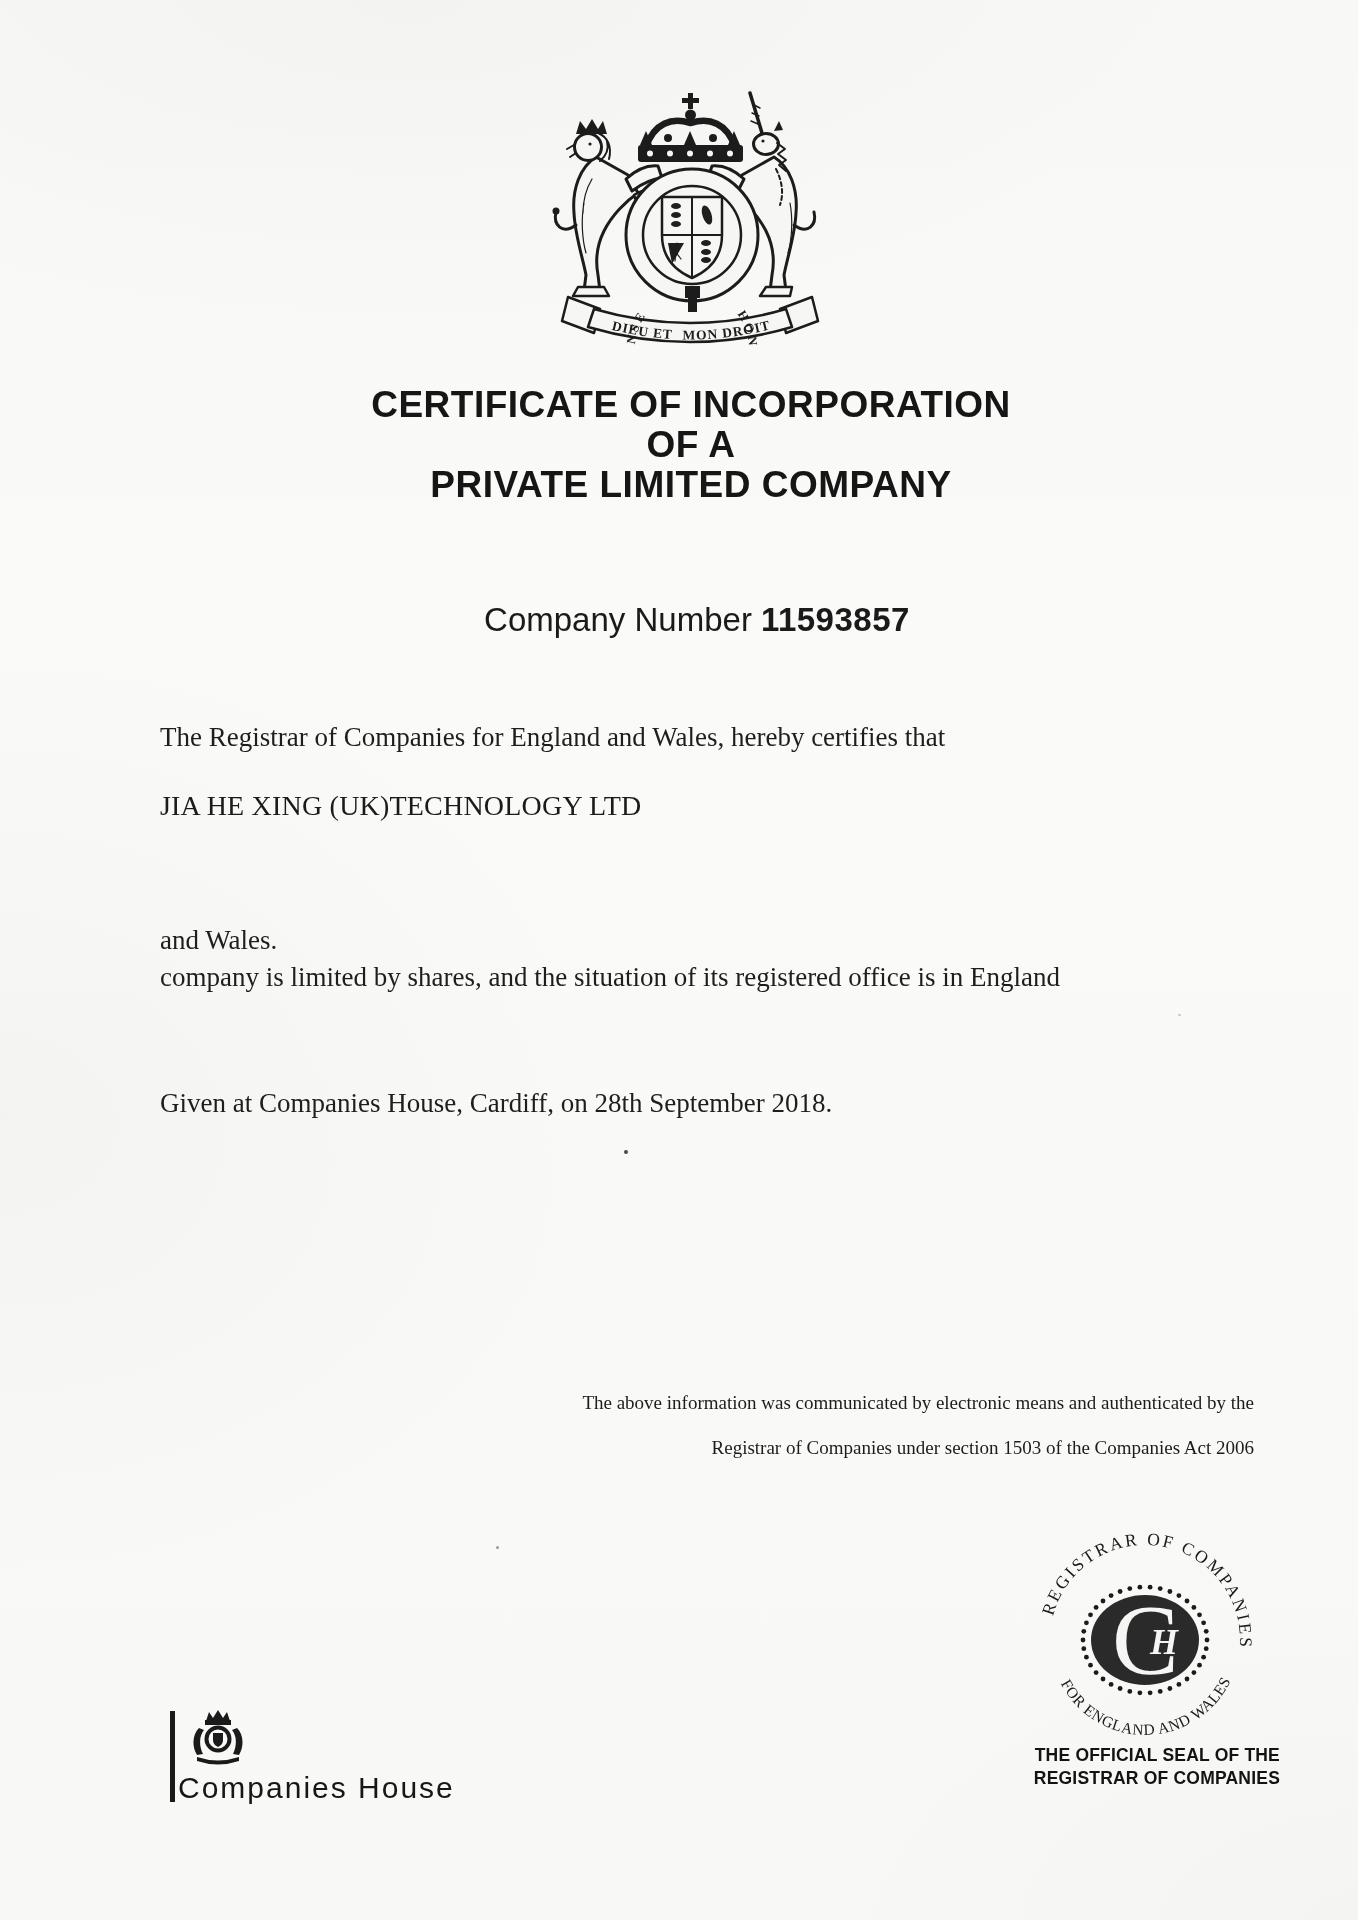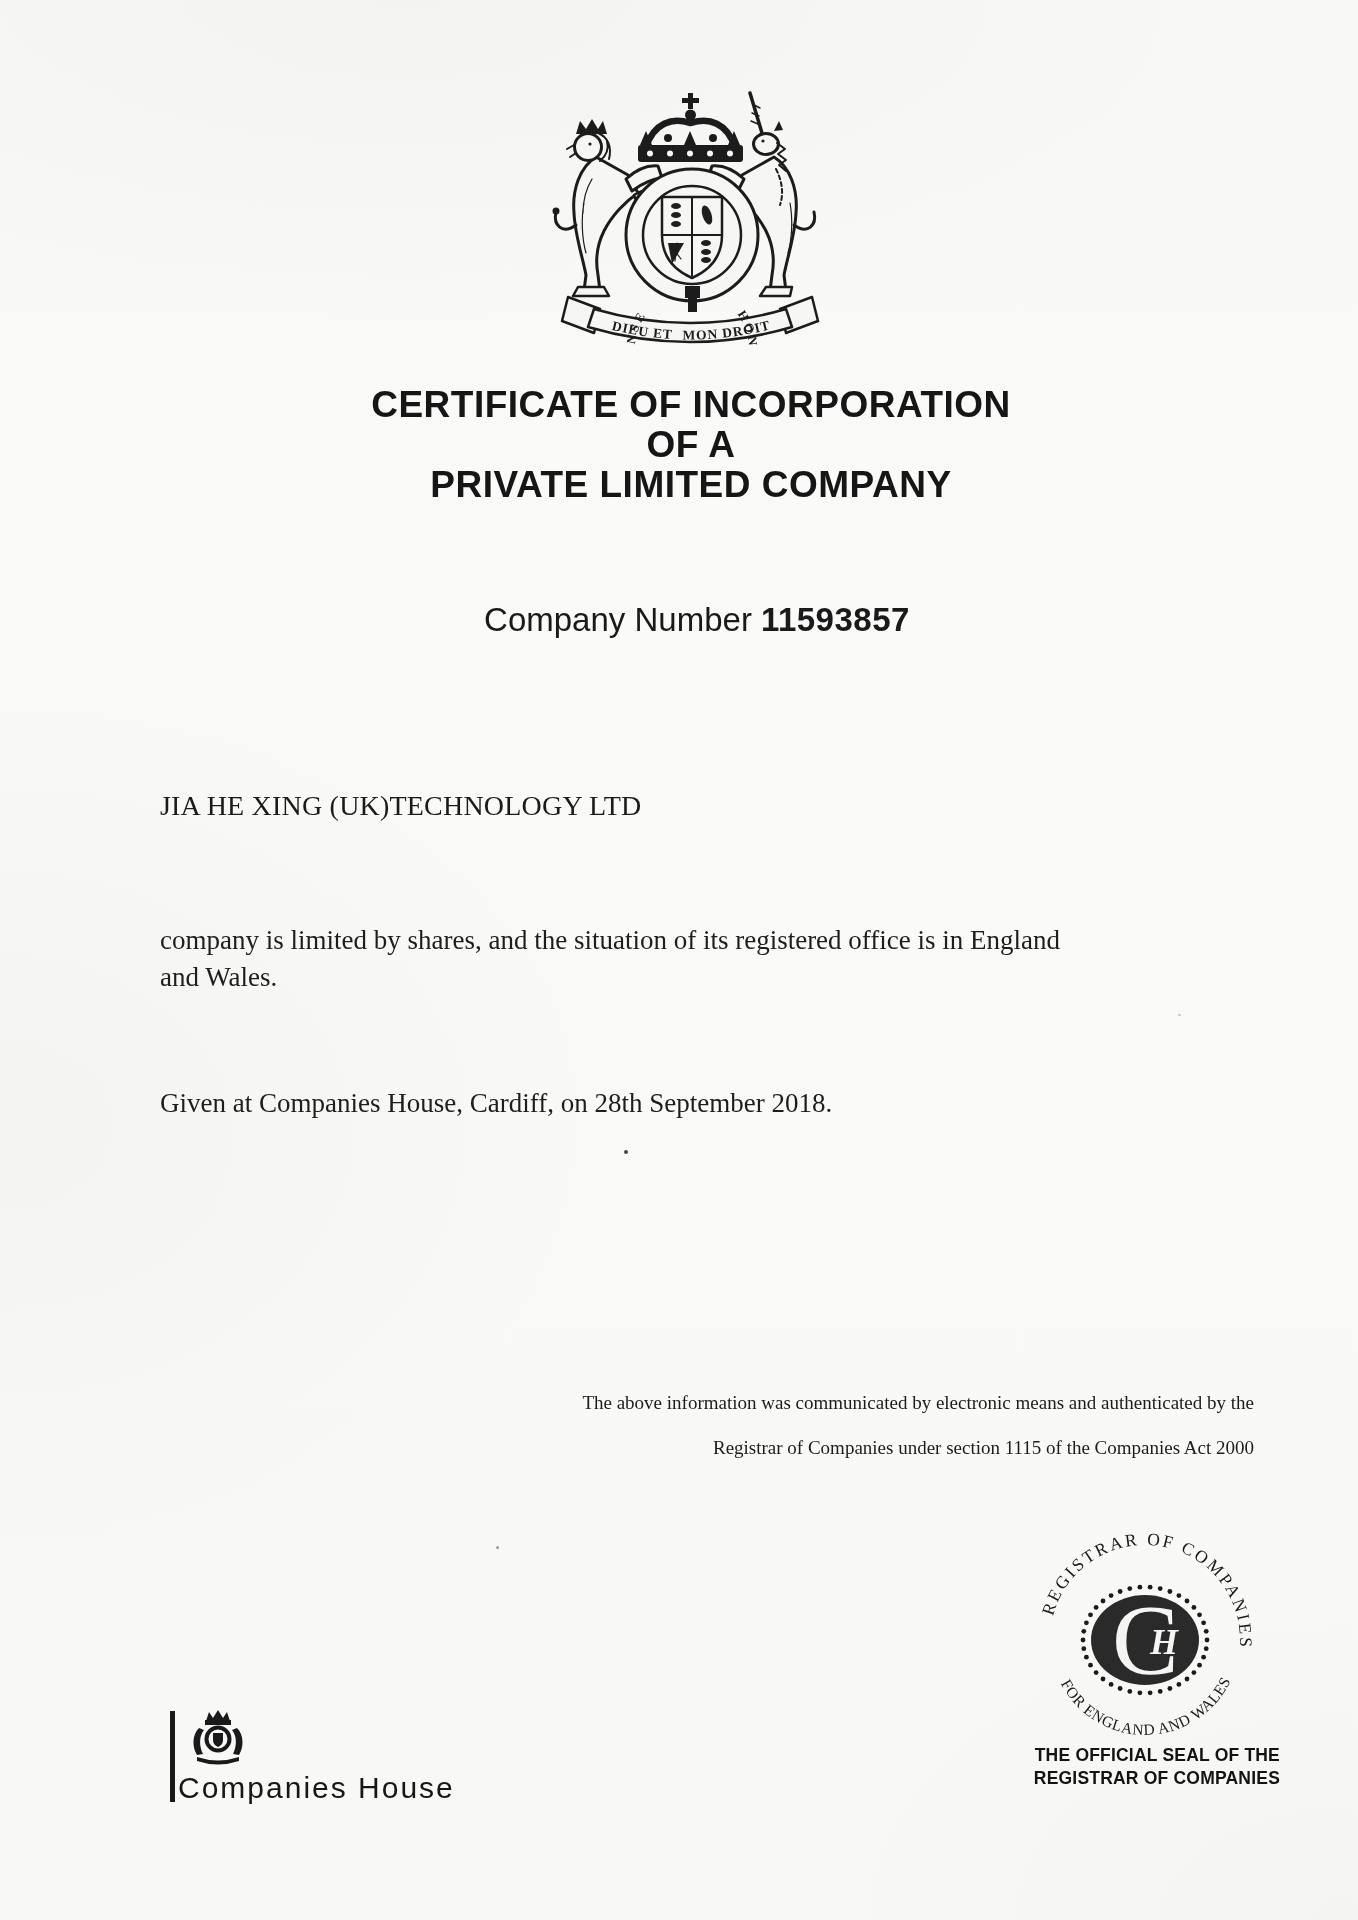--- a/index.html
+++ b/index.html
@@ -164,38 +164,39 @@
   <div class="abs title">
     <div class="nowrap">CERTIFICATE OF INCORPORATION</div>
     <div class="nowrap">OF A</div>
     <div class="nowrap">PRIVATE LIMITED COMPANY</div>
   </div>
 
   <div class="abs company-number nowrap">
     <span>Company Number</span><span class="num">11593857</span>
   </div>
 
+  <div class="abs certifies nowrap">The Registrar of Companies for England and Wales, hereby certifies that</div>
   <div class="abs company-name nowrap">JIA HE XING (UK)TECHNOLOGY LTD</div>
 
   <div class="abs incorporated">
+    <div class="nowrap">and Wales.</div>
     <div class="nowrap">company is limited by shares, and the situation of its registered office is in England</div>
-    <div class="nowrap">and Wales.</div>
   </div>
 
   <div class="abs given nowrap">
     <span>Given at Companies House, Cardiff, on </span><span class="date">28th September 2018</span><span>.</span>
   </div>
 
   <div class="abs speck s1"></div>
   <div class="abs speck s2"></div>
   <div class="abs speck s3"></div>
 
   <div class="abs auth">
     <div class="nowrap">The above information was communicated by electronic means and authenticated by the</div>
-    <div class="nowrap">Registrar of Companies under section 1115 of the Companies Act 2000</div>
+    <div class="nowrap">Registrar of Companies under section 1503 of the Companies Act 2006</div>
   </div>
 
   <svg class="abs" style="left:1028px;top:1523px;" width="240" height="240" viewBox="0 0 240 240">
     <defs>
       <path id="seal-arc-top" d="M25.2,92.4 A95,95 0 0 1 211.6,125.3" fill="none"></path>
       <path id="seal-arc-bottom" d="M32.4,160.1 A95,95 0 0 0 203.1,157.1" fill="none"></path>
     </defs>
     <text font-size="17.5" letter-spacing="2.5" fill="#1b1b1b">
       <textPath href="#seal-arc-top" startOffset="50%" text-anchor="middle">REGISTRAR OF COMPANIES</textPath>
     </text>

